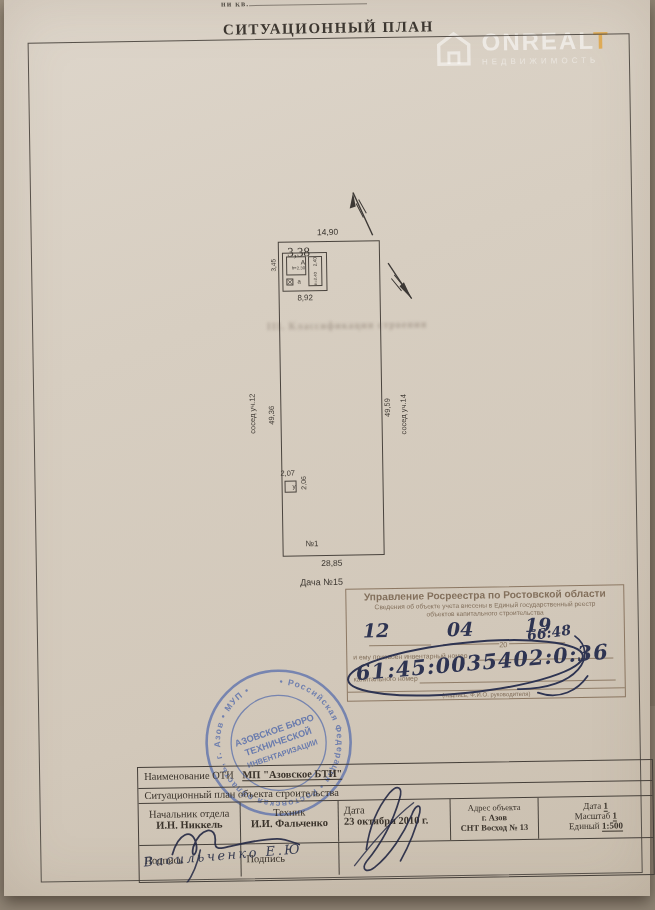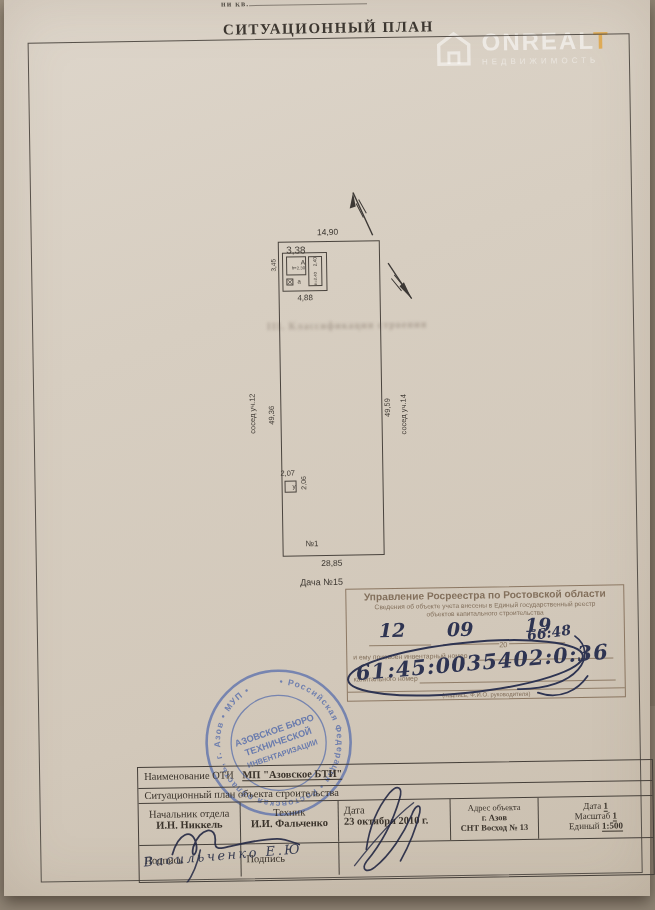--- a/index.html
+++ b/index.html
@@ -88,23 +88,23 @@
     </div>
     <div class="abs" style="left:307px;top:256px;width:14px;height:30px;border:1px solid #4a443e;box-sizing:border-box;"></div>
     <div class="rot" style="left:304px;top:259px;width:20px;font-size:4.8px;">2,40</div>
     <div class="rot" style="left:302px;top:276px;width:24px;font-size:4.2px;">h=2.40</div>
     <div class="abs" style="left:285px;top:278px;width:7px;height:7px;border:1px solid #4a443e;box-sizing:border-box;">
       <svg width="5" height="5" viewBox="0 0 5 5" style="display:block;">
         <path d="M0 0 L5 5 M5 0 L0 5" stroke="#4a443e" stroke-width="0.7"></path>
       </svg>
     </div>
     <div class="abs dim" style="left:296px;top:278px;font-size:6px;">а</div>
-    <div class="abs dim" style="left:281px;top:244px;width:28px;text-align:center;font-size:10px;">3,38</div>
+    <div class="abs dim" style="left:281px;top:244px;width:28px;text-align:right;font-size:13px;font-family:Liberation Serif, serif;">3,38</div>
     <div class="rot" style="left:260px;top:261px;width:24px;font-size:6.5px;">3,45</div>
-    <div class="abs dim" style="left:281px;top:293px;width:45px;text-align:center;font-size:8px;">4,88</div>
+    <div class="abs dim" style="left:281px;top:293px;width:45px;text-align:center;font-size:8px;">8,92</div>
 
     <div class="rot" style="left:248px;top:410px;width:40px;font-size:7.5px;">49,36</div>
     <div class="rot" style="left:221px;top:408px;width:56px;font-size:7.5px;">сосед уч.12</div>
     <div class="rot" style="left:364px;top:404px;width:40px;font-size:7.5px;">49,59</div>
     <div class="rot" style="left:372px;top:411px;width:56px;font-size:7.5px;">сосед уч.14</div>
 
     <div class="abs dim" style="left:276px;top:468px;font-size:7.5px;">2,07</div>
     <div class="abs" style="left:280px;top:480px;width:12px;height:12px;border:1.2px solid #4a443e;box-sizing:border-box;text-align:center;">
       <div class="dim" style="font-size:6.5px;line-height:9px;">у</div>
     </div>
@@ -131,22 +131,22 @@
       <div class="uline" style="left:96px;top:56px;width:56px;"></div>
       <div class="uline" style="left:162px;top:56px;width:56px;"></div>
       <div class="abs" style="left:152px;top:53px;font-size:7.5px;">20</div>
       <div class="abs" style="left:6px;top:64px;font-size:6.8px;">и ему присвоен инвентарный номер</div>
       <div class="uline" style="left:128px;top:72px;width:138px;"></div>
       <div class="abs" style="left:6px;top:86px;font-size:6.8px;">капитального номер</div>
       <div class="uline" style="left:72px;top:94px;width:196px;"></div>
       <div class="rfoot">(подпись, Ф.И.О. руководителя)</div>
     </div>
 
-    <div class="dhand" style="left:372px;top:620px;">12</div>
-    <div class="dhand" style="left:440px;top:620px;">09</div>
+    <div class="dhand" style="left:356px;top:620px;">12</div>
+    <div class="dhand" style="left:440px;top:620px;">04</div>
     <div class="dhand" style="left:518px;top:617px;">19</div>
     <div class="invhand">66:48</div>
     <div class="cadhand">61:45:0035402:0:36</div>
     <svg class="abs" style="left:330px;top:628px;" width="322" height="92" viewBox="0 0 322 92">
       <ellipse cx="128" cy="42" rx="118" ry="25" fill="none" stroke="#2e3452" stroke-width="2" transform="rotate(-5 128 42)"></ellipse>
       <path d="M238 12 C262 30 240 66 180 64 M200 68 C222 76 240 66 250 52" fill="none" stroke="#2e3452" stroke-width="1.8" stroke-linecap="round"></path>
     </svg>
 
     <svg class="seal-svg" width="160" height="166" viewBox="0 0 160 166">
       <defs>

